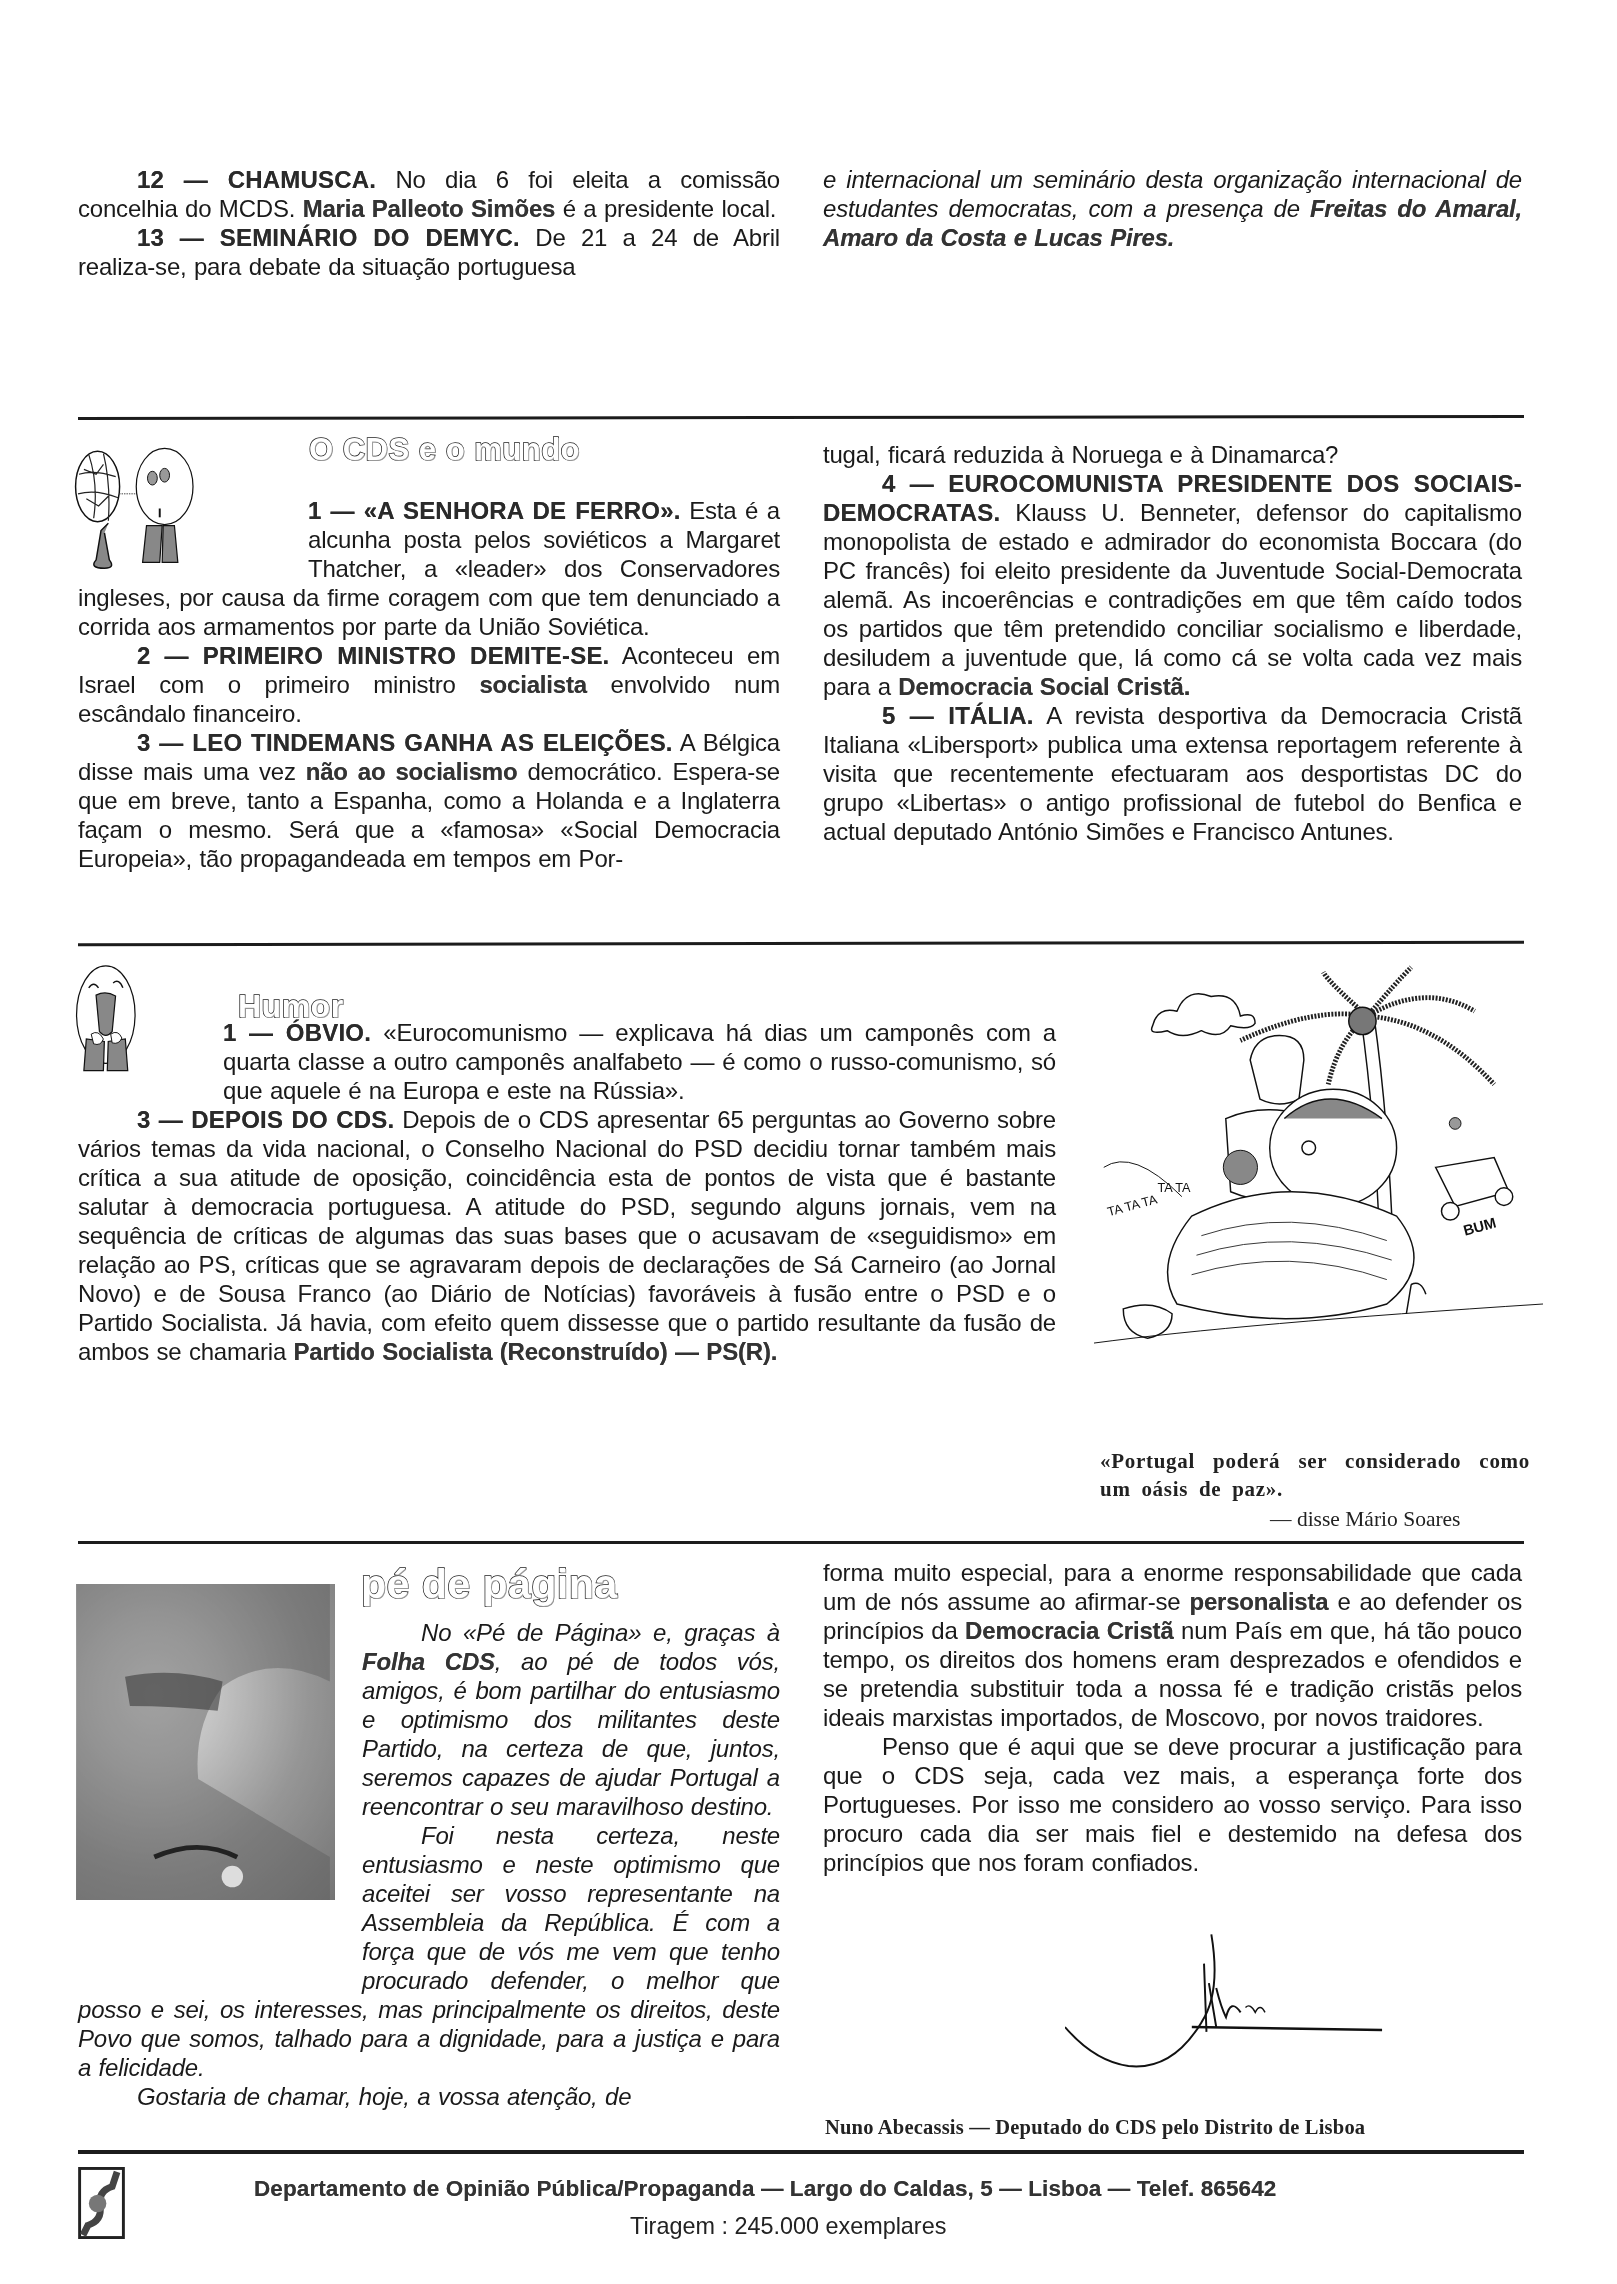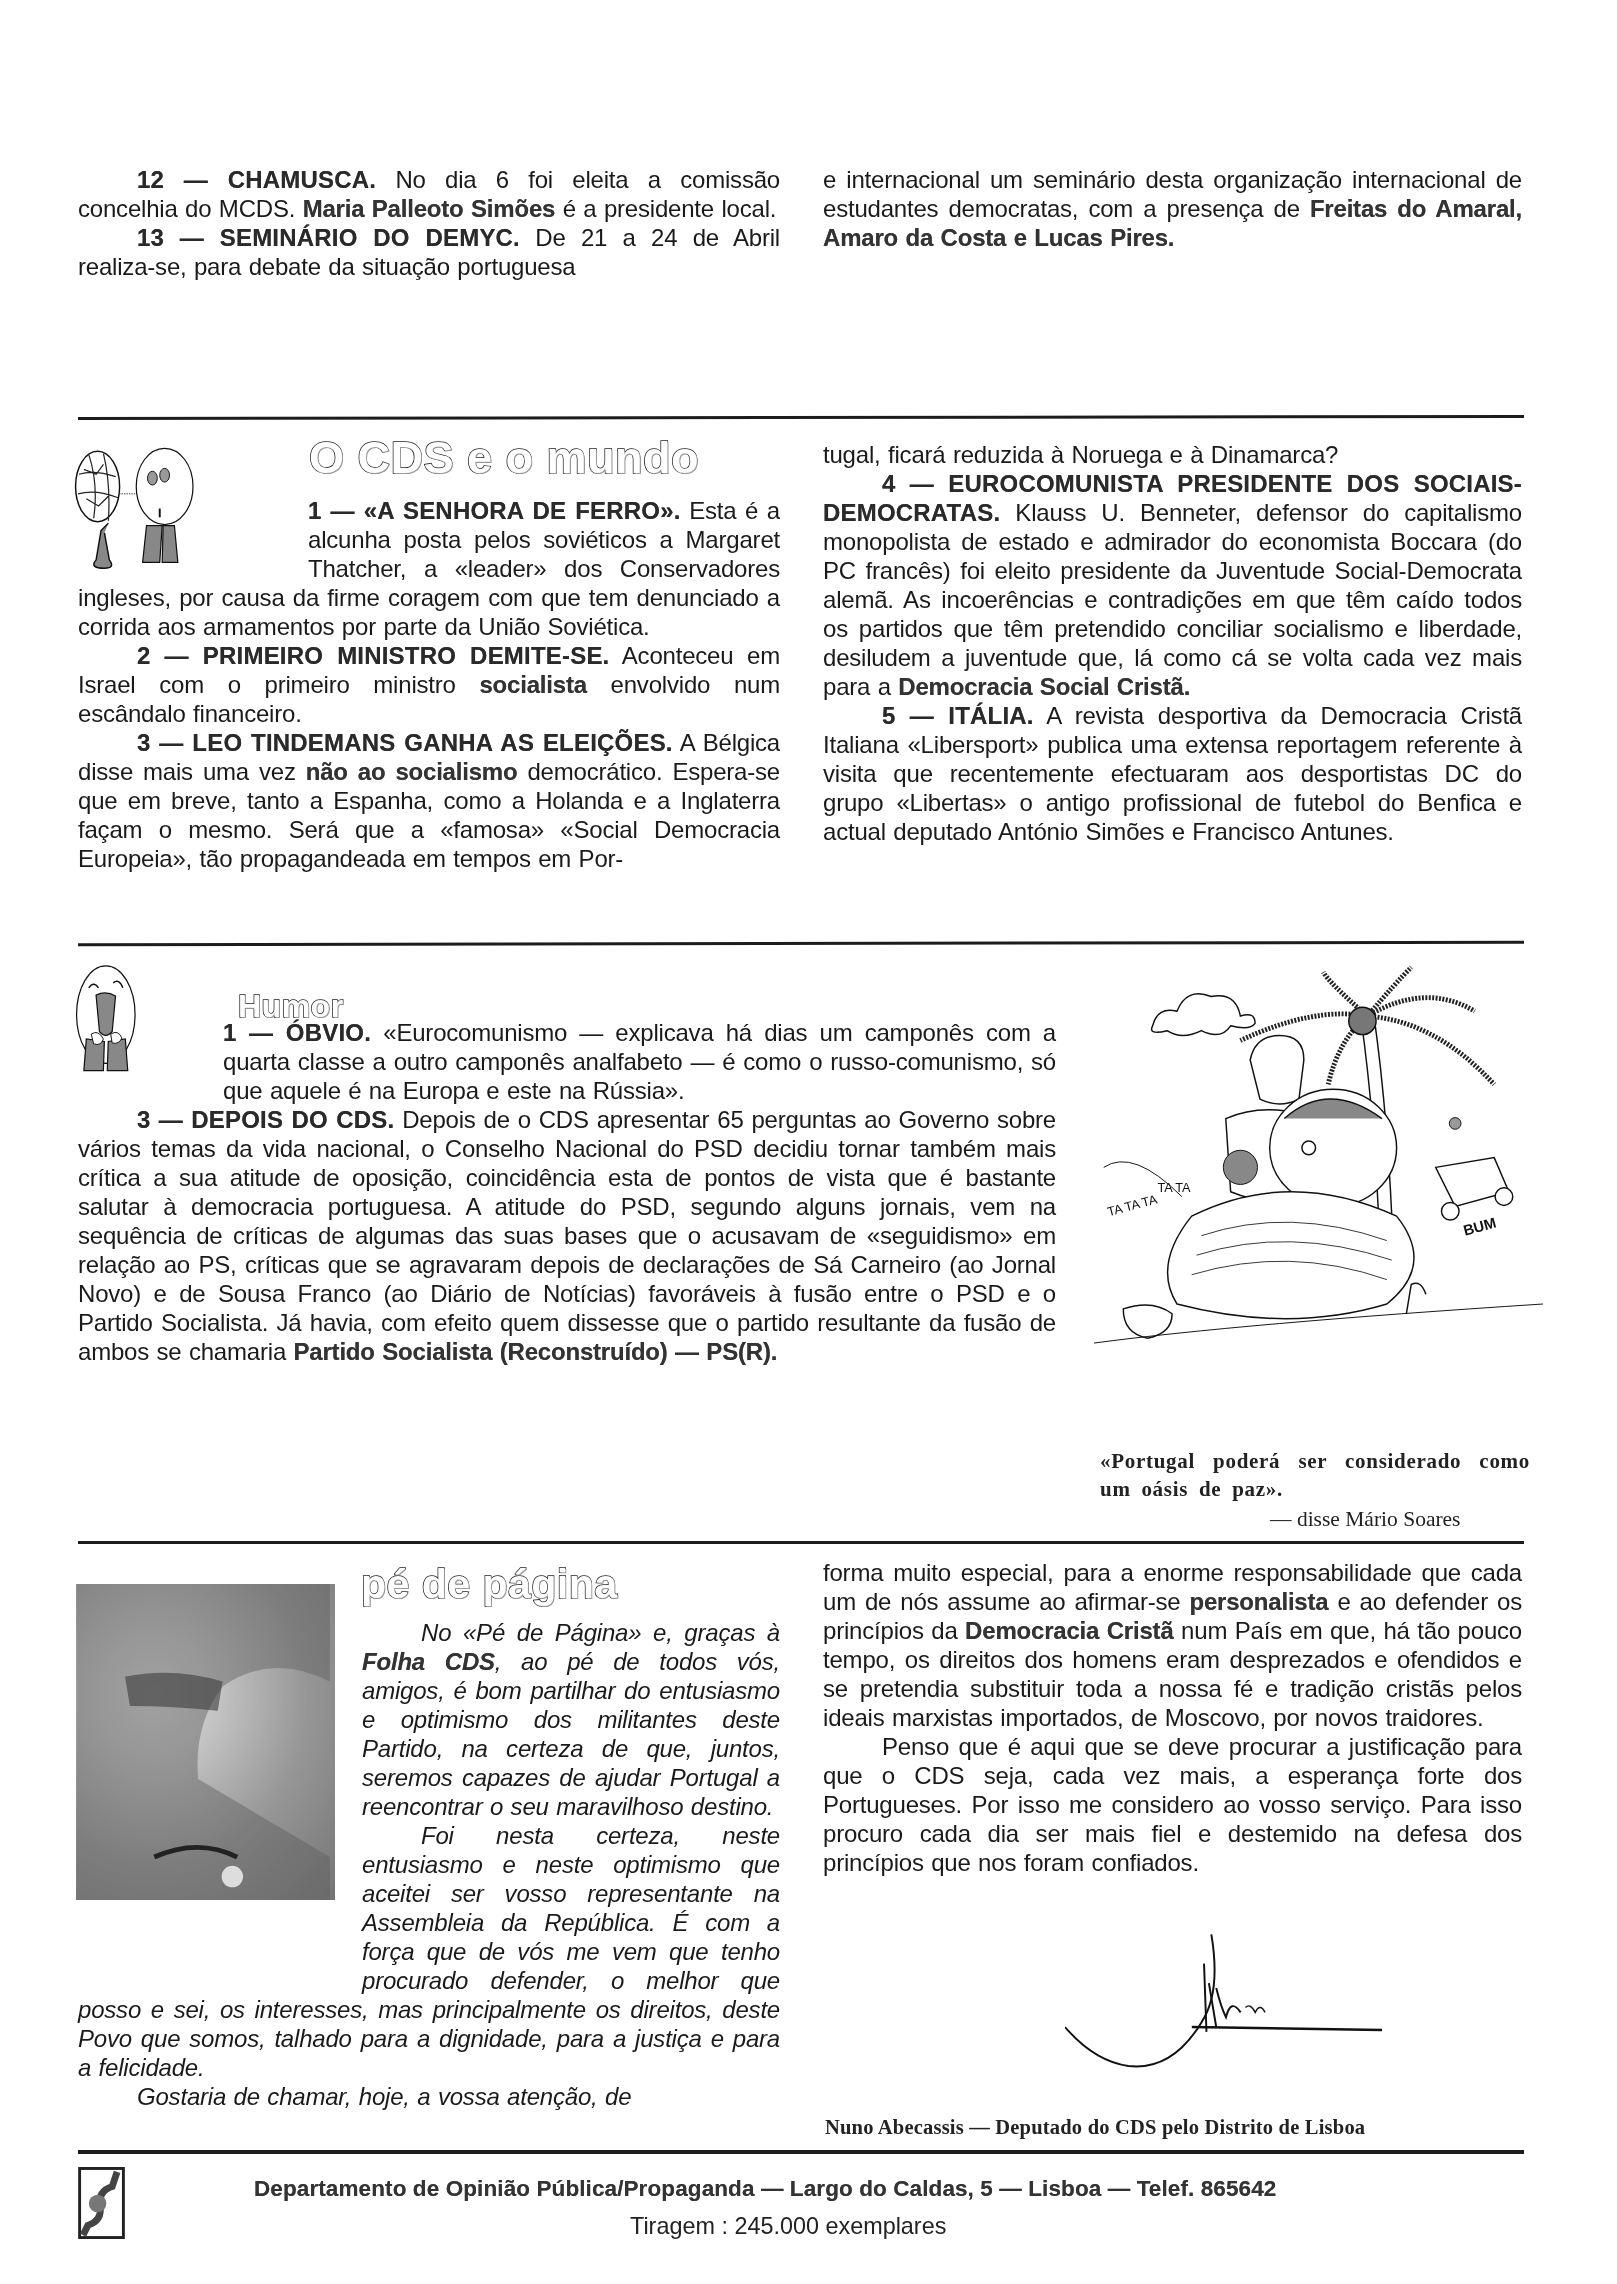--- a/index.html
+++ b/index.html
@@ -60,41 +60,41 @@
   }
 </style>
 </head>
 <body>
 
 <div class="col" style="left:78px; top:165px; width:702px;">
   <p class="ind"><span class="hd">12 — CHAMUSCA.</span><span> No dia 6 foi eleita a comissão concelhia do MCDS. </span><span class="hl">Maria Palleoto Simões</span><span> é a presidente local.</span></p>
   <p class="ind"><span class="hd">13 — SEMINÁRIO DO DEMYC.</span><span> De 21 a 24 de Abril realiza-se, para debate da situação portuguesa</span></p>
 </div>
 
-<div class="col" style="left:823px; top:165px; width:699px;">
+<div class="col" style="left:823px; top:165px; width:699px;font-style:italic;">
   <p><span>e internacional um seminário desta organização internacional de estudantes democratas, com a presença de </span><span class="hl">Freitas do Amaral, Amaro da Costa e Lucas Pires.</span></p>
 </div>
 
 <div class="rule" style="left:78px; top:416px; width:1446px; transform:rotate(-0.08deg);"></div>
 
 <div class="illus" style="left:74px; top:440px; width:147px; height:137px;">
   <svg width="147" height="137" viewBox="0 0 300 280">
     <ellipse cx="48" cy="95" rx="45" ry="72" fill="#fff" stroke="#111" stroke-width="3"></ellipse>
     <path d="M10 70 Q40 60 85 75 M8 110 Q45 100 90 118 M30 30 Q50 90 40 160 M60 28 Q75 90 70 165 M20 60 L45 70 L60 50 M25 120 L50 135 L70 115" fill="none" stroke="#222" stroke-width="2.5"></path>
     <path d="M70 170 Q60 180 55 185 L45 245 Q30 262 62 262 Q85 262 72 245 L62 190" fill="#888" stroke="#111" stroke-width="3"></path>
     <line x1="92" y1="110" x2="140" y2="110" stroke="#444" stroke-width="2" stroke-dasharray="3,2"></line>
     <ellipse cx="185" cy="95" rx="58" ry="78" fill="#fff" stroke="#111" stroke-width="2.5"></ellipse>
     <ellipse cx="160" cy="78" rx="10" ry="14" fill="#999" stroke="#111" stroke-width="2"></ellipse>
     <ellipse cx="185" cy="72" rx="10" ry="14" fill="#999" stroke="#111" stroke-width="2"></ellipse>
     <path d="M175 140 L175 158" stroke="#111" stroke-width="4"></path>
     <path d="M148 175 L140 250 L175 250 L180 175 Z" fill="#888" stroke="#111" stroke-width="2.5"></path>
     <path d="M182 175 L180 250 L212 250 L205 175 Z" fill="#888" stroke="#111" stroke-width="2.5"></path>
   </svg>
 </div>
-<div class="sec-title" style="left:309px; top:432px; font-size:45px;">O CDS e o mundo</div>
+<div class="sec-title" style="left:309px; top:432px; font-size:31px;">O CDS e o mundo</div>
 
 <div class="col" style="left:78px; top:496px; width:702px;">
   <div style="float:left; width:230px; height:87px;"></div>
   <p><span class="hd" style="visibility: visible;">1 — «A SENHORA DE FERRO».</span><span> Esta é a alcunha posta pelos soviéticos a Margaret Thatcher, a «leader» dos Conservadores ingleses, por causa da firme coragem com que tem denunciado a corrida aos armamentos por parte da União Soviética.</span></p>
   <p class="ind"><span class="hd">2 — PRIMEIRO MINISTRO DEMITE-SE.</span><span> Aconteceu em Israel com o primeiro ministro </span><span class="hl">socialista</span><span> envolvido num escândalo financeiro.</span></p>
   <p class="ind"><span class="hd">3 — LEO TINDEMANS GANHA AS ELEIÇÕES.</span><span> A Bélgica disse mais uma vez </span><span class="hl">não ao socialismo</span><span> democrático. Espera-se que em breve, tanto a Espanha, como a Holanda e a Inglaterra façam o mesmo. Será que a «famosa» «Social Democracia Europeia», tão propagandeada em tempos em Por-</span></p>
 </div>
 
 <div class="col" style="left:823px; top:440px; width:699px;">
   <p>tugal, ficará reduzida à Noruega e à Dinamarca?</p>

